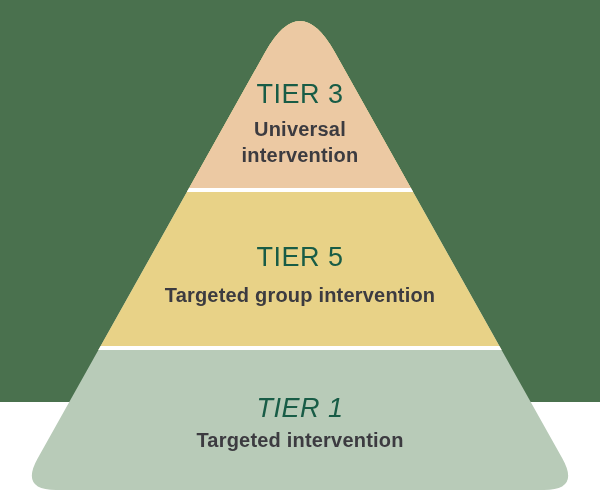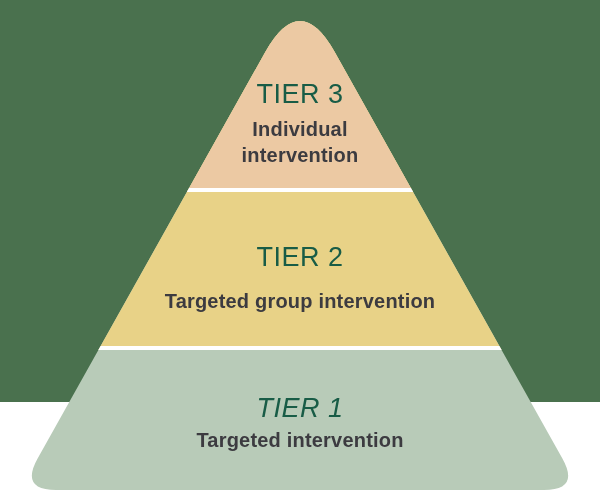--- a/index.html
+++ b/index.html
@@ -43,21 +43,21 @@
     font-size: 20px;
     line-height: 26px;
     font-weight: 700;
     letter-spacing: 0.2px;
     color: #3C3B40;
     white-space: nowrap;
   }
   #tier3-title { top: 81px; }
   #tier3-desc  { top: 116px; width: 190px; white-space: normal; }
   #tier2-title { top: 244px; }
-  #tier2-desc  { top: 288px; }
+  #tier2-desc  { top: 282px; }
   #tier1-title { top: 395px; font-style: italic; }
   #tier1-desc  { top: 427px; }
 </style>
 </head>
 <body>
 
 <div class="stage">
 
   <svg width="600" height="493" viewBox="0 0 600 493">
     <defs>
@@ -74,21 +74,21 @@
     <g clip-path="url(#pyramid-clip)">
       <rect x="0" y="0" width="600" height="493" fill="#B8CBB8"></rect>
       <rect x="0" y="0" width="600" height="350" fill="#E8D287"></rect>
       <rect x="0" y="0" width="600" height="192" fill="#ECC9A3"></rect>
       <rect x="0" y="188" width="600" height="4" fill="#FFFFFF"></rect>
       <rect x="0" y="346" width="600" height="4" fill="#FFFFFF"></rect>
     </g>
   </svg>
 
   <div class="tier-title" id="tier3-title">TIER 3</div>
-  <div class="tier-desc" id="tier3-desc">Individual intervention</div>
+  <div class="tier-desc" id="tier3-desc">Universal intervention</div>
 
-  <div class="tier-title" id="tier2-title">TIER 2</div>
+  <div class="tier-title" id="tier2-title">TIER 5</div>
   <div class="tier-desc" id="tier2-desc">Targeted group intervention</div>
 
   <div class="tier-title" id="tier1-title">TIER 1</div>
   <div class="tier-desc" id="tier1-desc">Targeted intervention</div>
 
 </div>
 
 </body></html>

